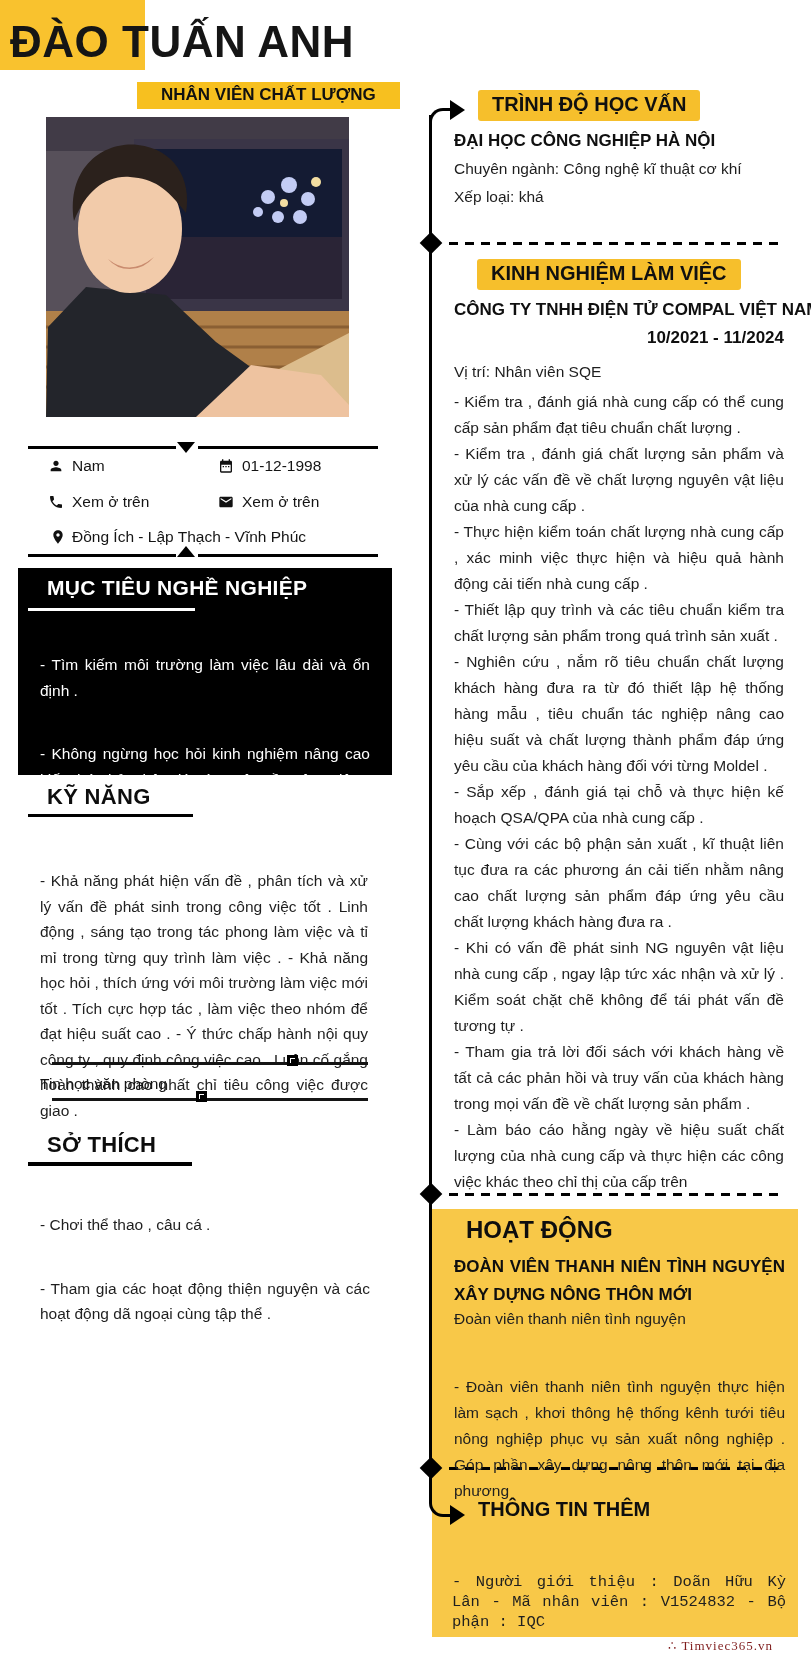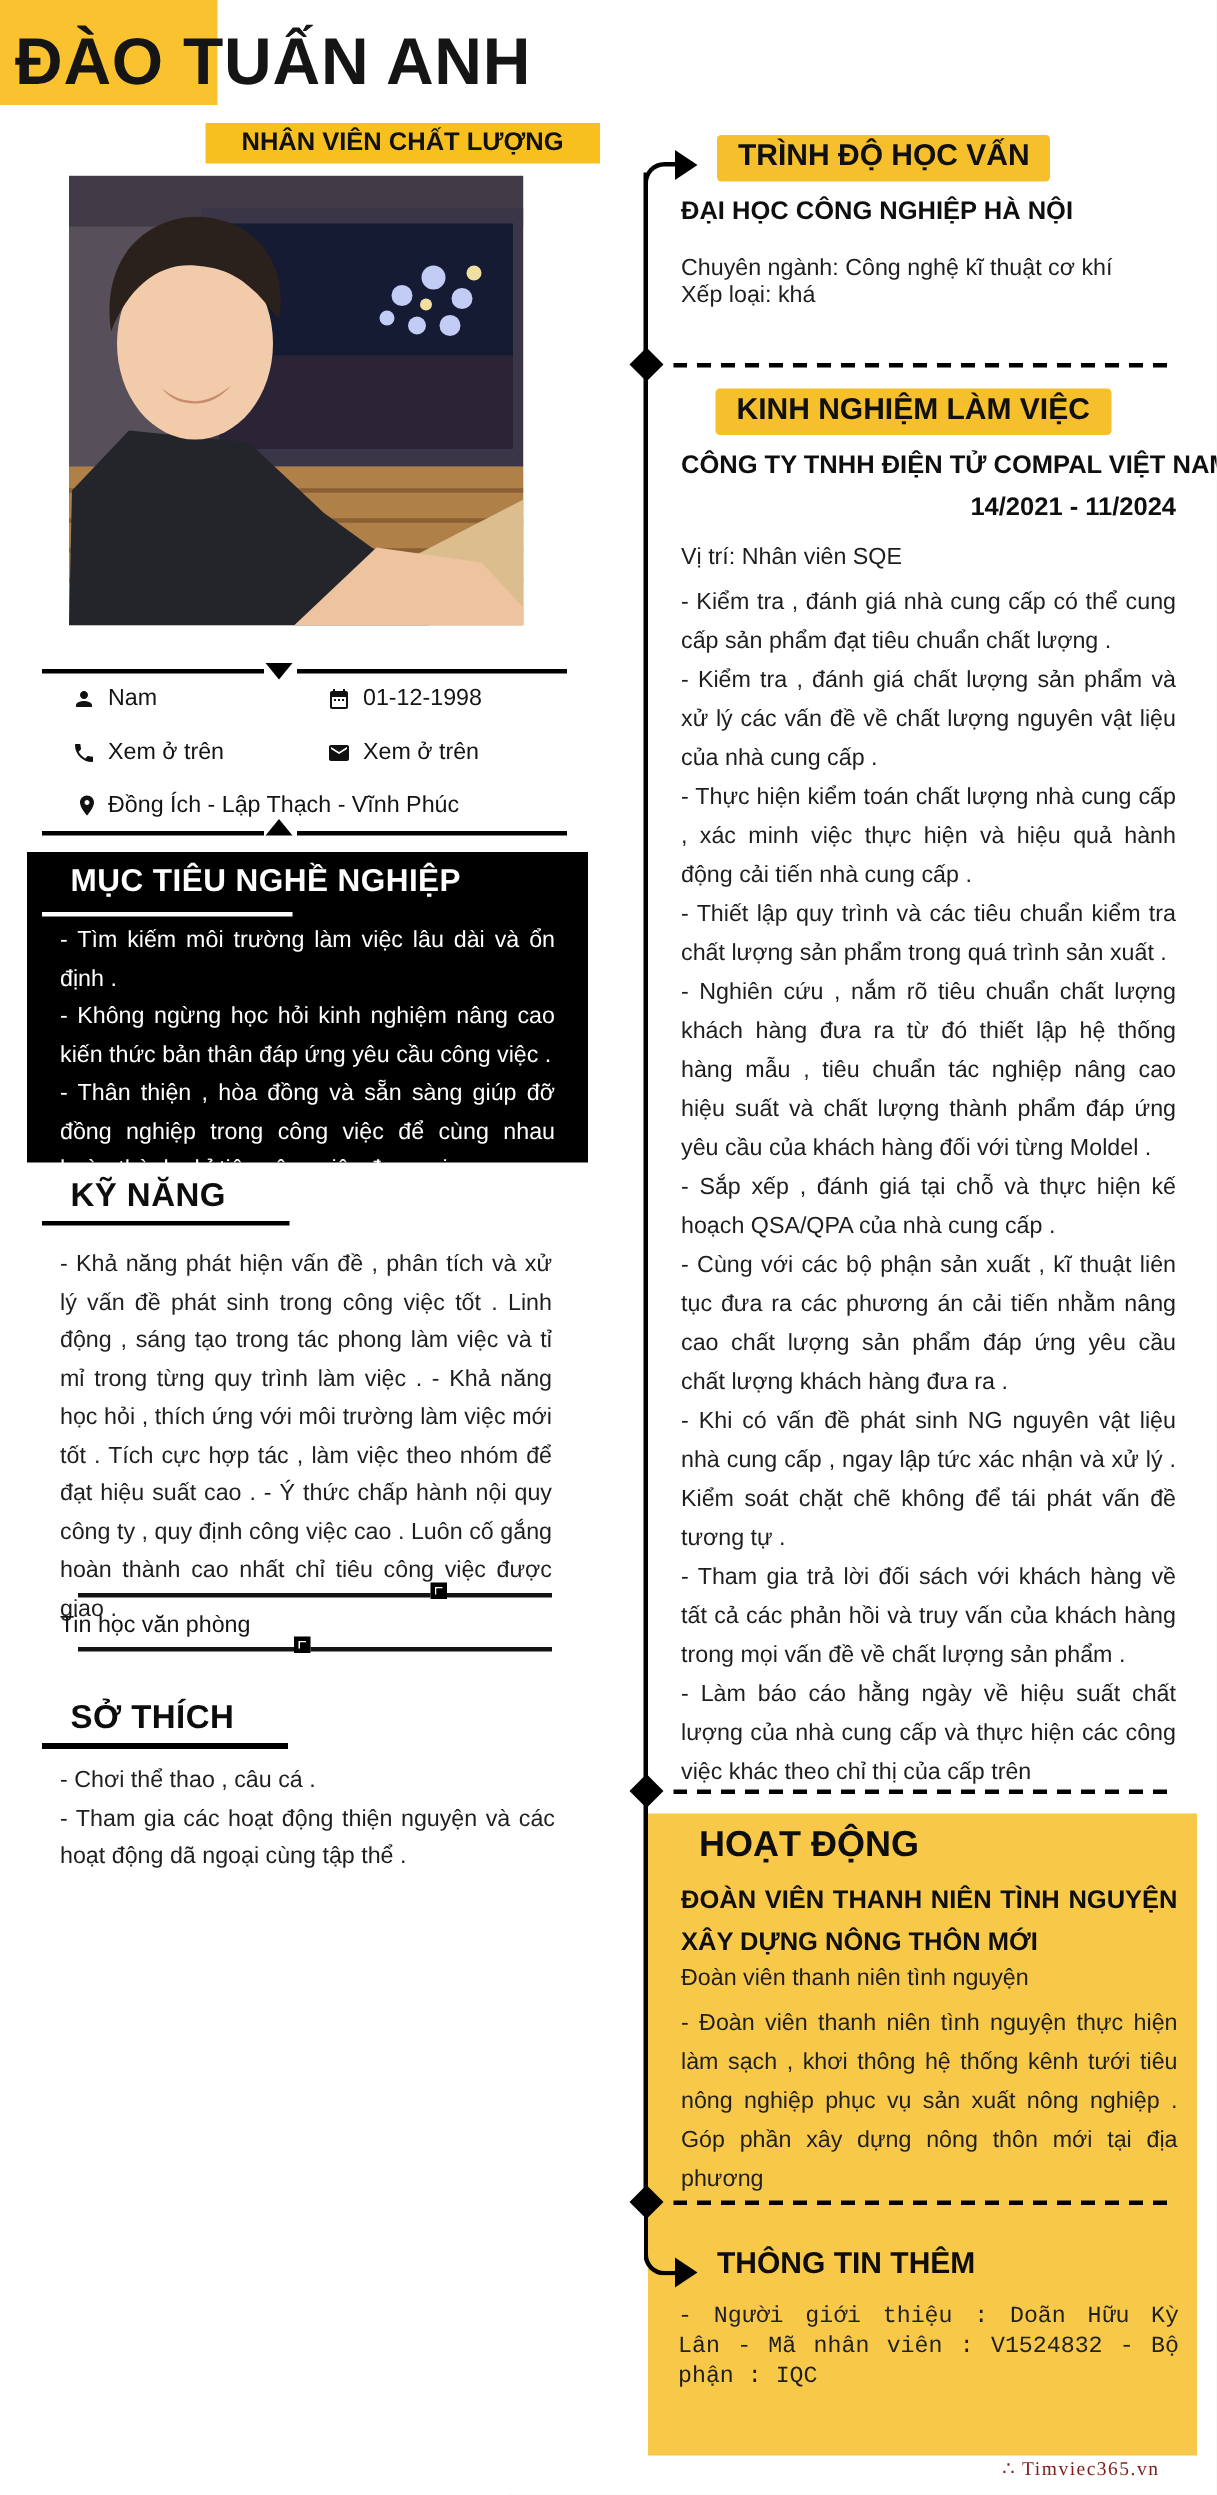--- a/index.html
+++ b/index.html
@@ -21,21 +21,21 @@
   .tri-down { width:0; height:0; border-left:9px solid transparent; border-right:9px solid transparent; border-top:11px solid #000; }
   .tri-up   { width:0; height:0; border-left:9px solid transparent; border-right:9px solid transparent; border-bottom:11px solid #000; }
   .c-ico { width:16px; height:16px; fill:#111; }
   .c-txt { font-size:15.5px; color:#141414; white-space:nowrap; }
 
   
   .obj-box { left:18px; top:568px; width:374px; height:207px; background:#000; }
   .obj-head { left:29px; top:8px; font-size:21px; font-weight:800; color:#fff; letter-spacing:.3px; }
   .obj-underline { left:10px; top:40px; width:167px; height:2.5px; background:#fff; }
   .obj-body { left:22px; top:46px; width:330px; color:#fff; }
-  .jp { font-size:15.5px; line-height:25.5px; text-align:justify; }
+  .jp { font-size:15.5px; line-height:25.5px; text-align:justify;margin-top:38px; }
   .left-head { font-size:22px; font-weight:800; color:#0d0d0d; letter-spacing:.3px; }
   .left-underline { height:3px; background:#000; }
   .slider-track { height:3px; background:#141414; }
   .slider-handle { position:absolute; top:-7px; width:11px; height:11px; background:#fff;
                    border:3px solid #000; }
   .slider-handle::after { content:""; position:absolute; left:1px; top:1px; width:3px; height:3px;
                    background:#000; border:1px solid #000; }
 
   
   .vline { left:429px; top:115px; width:3px; height:1353px; background:#000; }
@@ -171,26 +171,26 @@
   <div class="abs dash-line" style="top:242px;"></div>
   <div class="abs diamond" style="left:423px; top:1186px;"></div>
   <div class="abs dash-line" style="top:1193px;"></div>
   <div class="abs diamond" style="left:423px; top:1460px;"></div>
   <div class="abs dash-line" style="top:1467px;"></div>
   <div class="abs elbow-bottom"></div>
   <div class="abs arrow-right" style="left:450px; top:1505px;"></div>
 
   <h2 class="abs hl-head" style="left:478px; top:90px;">TRÌNH ĐỘ HỌC VẤN</h2>
   <div class="abs r-bold" style="left:454px; top:131px;">ĐẠI HỌC CÔNG NGHIỆP HÀ NỘI</div>
-  <div class="abs r-body" style="left:454px; top:170px;">Chuyên ngành: Công nghệ kĩ thuật cơ khí</div>
+  <div class="abs r-body" style="left:454px; top:160px;">Chuyên ngành: Công nghệ kĩ thuật cơ khí</div>
   <div class="abs r-body" style="left:454px; top:188px;">Xếp loại: khá</div>
 
   <h2 class="abs hl-head" style="left:477px; top:259px;">KINH NGHIỆM LÀM VIỆC</h2>
   <div class="abs r-bold" style="left:454px; top:300px;">CÔNG TY TNHH ĐIỆN TỬ COMPAL VIỆT NAM</div>
-  <div class="abs r-bold" style="left:454px; top:328px; width:330px; text-align:right;">14/2021 - 11/2024</div>
+  <div class="abs r-bold" style="left:454px; top:328px; width:330px; text-align:right;">10/2021 - 11/2024</div>
   <div class="abs r-body" style="left:454px; top:363px;">Vị trí: Nhân viên SQE</div>
   <div class="abs bullets" style="left:454px; top:389px; width:330px;">
     <p>- Kiểm tra , đánh giá nhà cung cấp có thể cung cấp sản phẩm đạt tiêu chuẩn chất lượng .</p>
     <p>- Kiểm tra , đánh giá chất lượng sản phẩm và xử lý các vấn đề về chất lượng nguyên vật liệu của nhà cung cấp .</p>
     <p>- Thực hiện kiểm toán chất lượng nhà cung cấp , xác minh việc thực hiện và hiệu quả hành động cải tiến nhà cung cấp .</p>
     <p>- Thiết lập quy trình và các tiêu chuẩn kiểm tra chất lượng sản phẩm trong quá trình sản xuất .</p>
     <p>- Nghiên cứu , nắm rõ tiêu chuẩn chất lượng khách hàng đưa ra từ đó thiết lập hệ thống hàng mẫu , tiêu chuẩn tác nghiệp nâng cao hiệu suất và chất lượng thành phẩm đáp ứng yêu cầu của khách hàng đối với từng Moldel .</p>
     <p>- Sắp xếp , đánh giá tại chỗ và thực hiện kế hoạch QSA/QPA của nhà cung cấp .</p>
     <p>- Cùng với các bộ phận sản xuất , kĩ thuật liên tục đưa ra các phương án cải tiến nhằm nâng cao chất lượng sản phẩm đáp ứng yêu cầu chất lượng khách hàng đưa ra .</p>
     <p>- Khi có vấn đề phát sinh NG nguyên vật liệu nhà cung cấp , ngay lập tức xác nhận và xử lý . Kiểm soát chặt chẽ không để tái phát vấn đề tương tự .</p>

